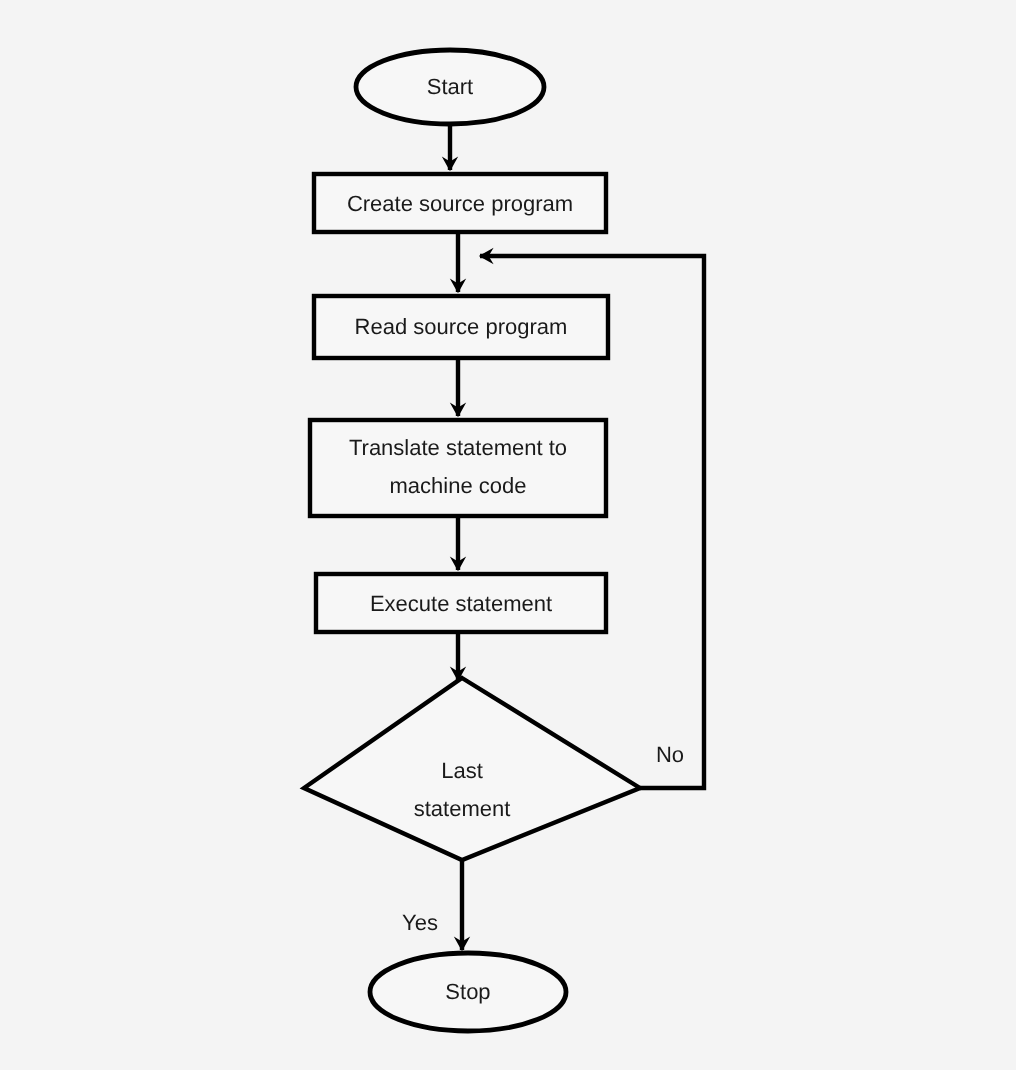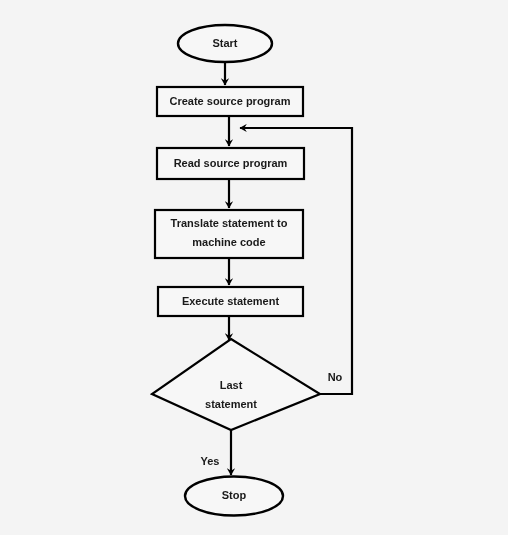--- a/index.html
+++ b/index.html
@@ -11,21 +11,20 @@
     width: 508px;
     height: 535px;
     font-family: "Liberation Sans", sans-serif;
     overflow: hidden;
   }
   #flowchart-canvas {
     position: relative;
     width: 400px;
     height: 535px;
     background: #f4f4f4;
-    font-weight: bold;
   }
   #flow-svg {
     position: absolute;
     top: 0;
     left: 0;
     width: 508px;
     height: 535px;
     display: block;
   }
   .node-label {

